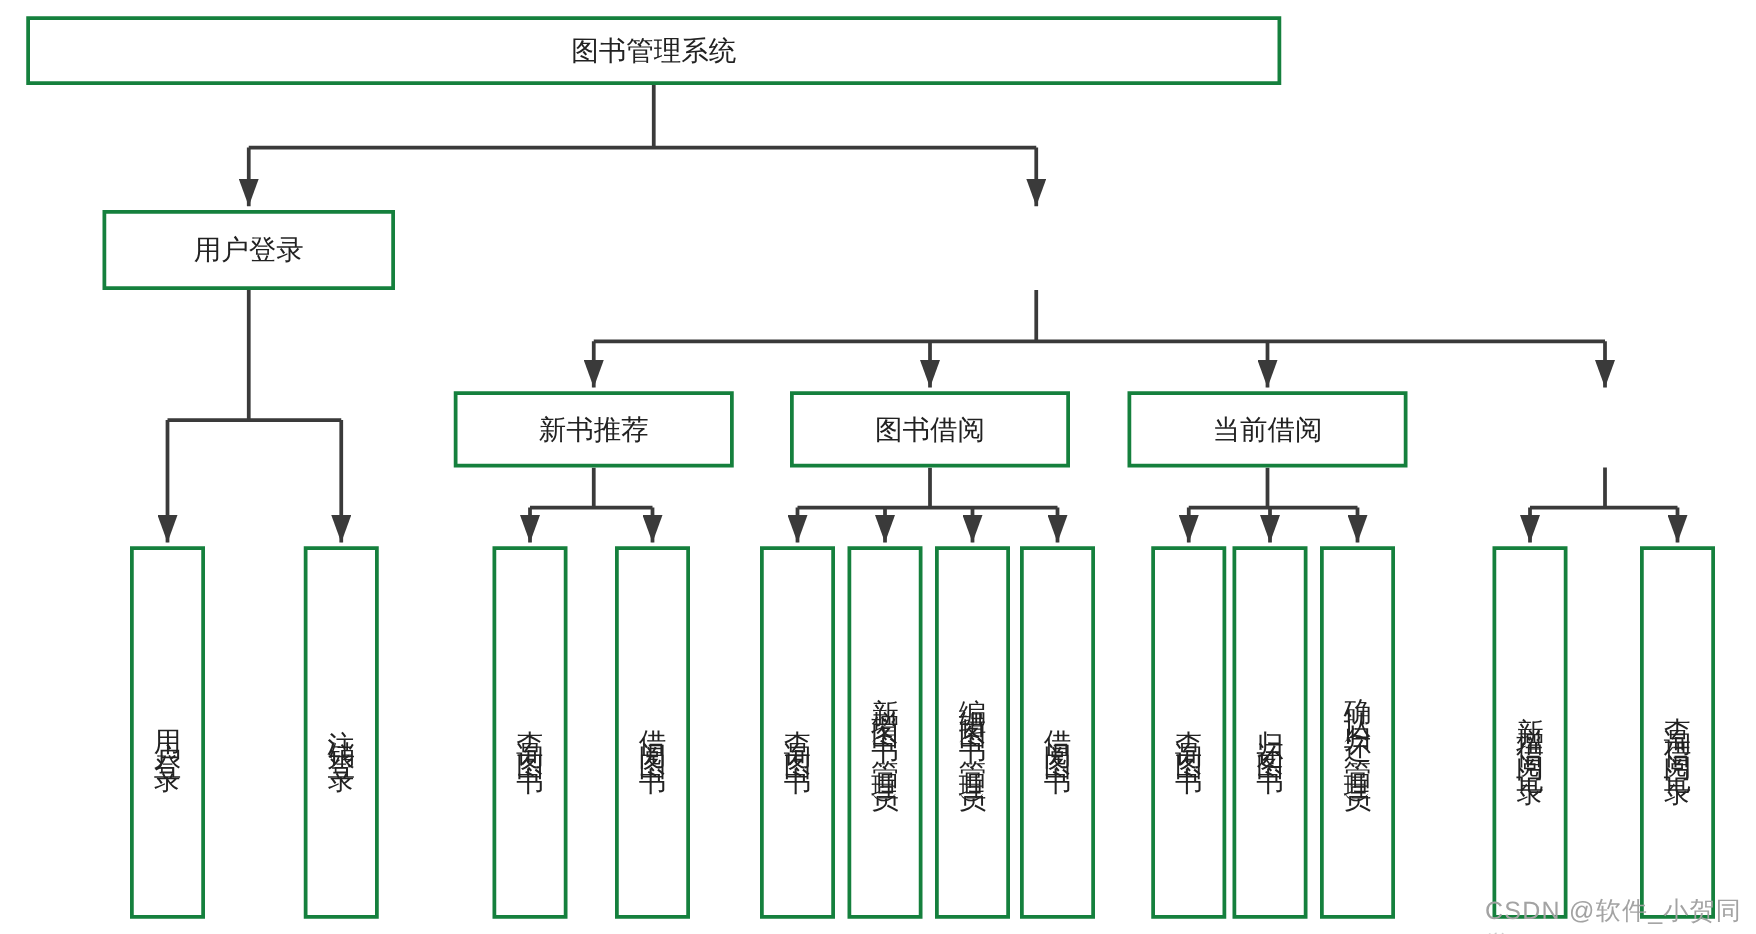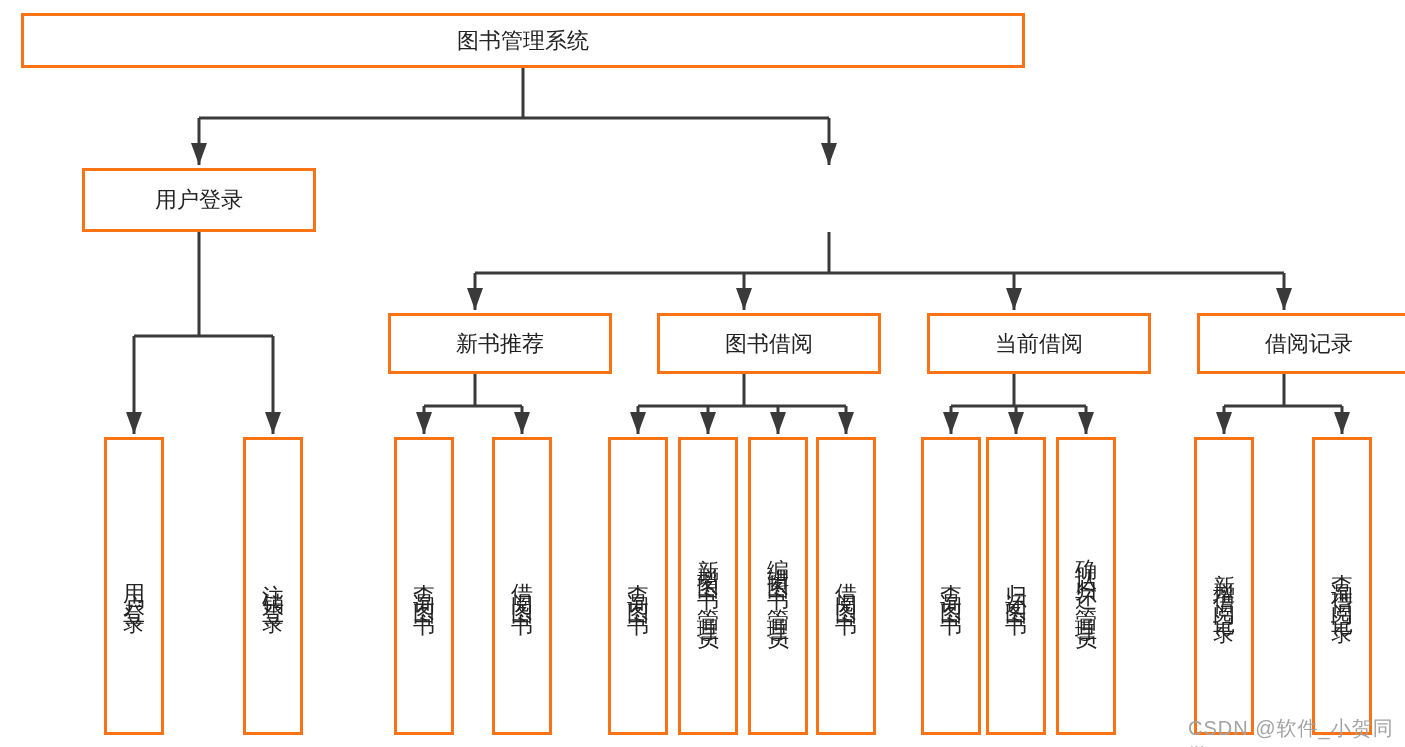--- a/index.html
+++ b/index.html
@@ -13,42 +13,42 @@
   }
   .wires {
     position: absolute;
     left: 0; top: 0;
     pointer-events: none;
   }
   .node {
     position: absolute;
     box-sizing: border-box;
     background: #ffffff;
-    border: 3px solid #f97316;
+    border: 3px solid #15803d;
     display: flex;
     align-items: center;
     justify-content: center;
     color: #222222;
     font-size: 22px;
     line-height: 1;
     white-space: nowrap;
     z-index: 2;
   }
   .leaf .vtext {
     writing-mode: vertical-rl;
     text-orientation: mixed;
     letter-spacing: 10px;
     line-height: 1;
     max-height: 288px;
   }
   
   .n-root       { left: 21px;   top: 13px;  width: 1004px; height: 55px; }
   .n-userlogin  { left: 82px;   top: 168px; width: 234px;  height: 64px; }
   .n-bookmgmt   { left: 711px;  top: 168px; width: 236px;  height: 64px; }
-  .n-l3         { top: 313px; width: 224px; height: 61px; margin-left: 25px; }
+  .n-l3         { top: 313px; width: 224px; height: 61px; }
   .n-newbooks   { left: 363px; }
   .n-bookborrow { left: 632px; }
   .n-curborrow  { left: 902px; text-align: center; }
   .n-records    { left: 1172px; }
   .leaf         { top: 437px; width: 60px; height: 298px; }
   .lf-1  { left: 104px; }
   .lf-2  { left: 243px; }
   .lf-3  { left: 394px; }
   .lf-4  { left: 492px; }
   .lf-5  { left: 608px; }
@@ -118,21 +118,20 @@
     </g>
   </svg>
 
   <div class="node n-root">图书管理系统</div>
 
   <div class="node n-userlogin">用户登录</div>
 
   <div class="node n-l3 n-newbooks">新书推荐</div>
   <div class="node n-l3 n-bookborrow">图书借阅</div>
   <div class="node n-l3 n-curborrow">当前借阅</div>
-  <div class="node n-l3 n-records">借阅记录</div>
 
   <div class="node leaf lf-1">
     <span class="vtext">用户登录</span>
   </div>
   <div class="node leaf lf-2">
     <span class="vtext">注销登录</span>
   </div>
   <div class="node leaf lf-3">
     <span class="vtext">查询图书</span>
   </div>

